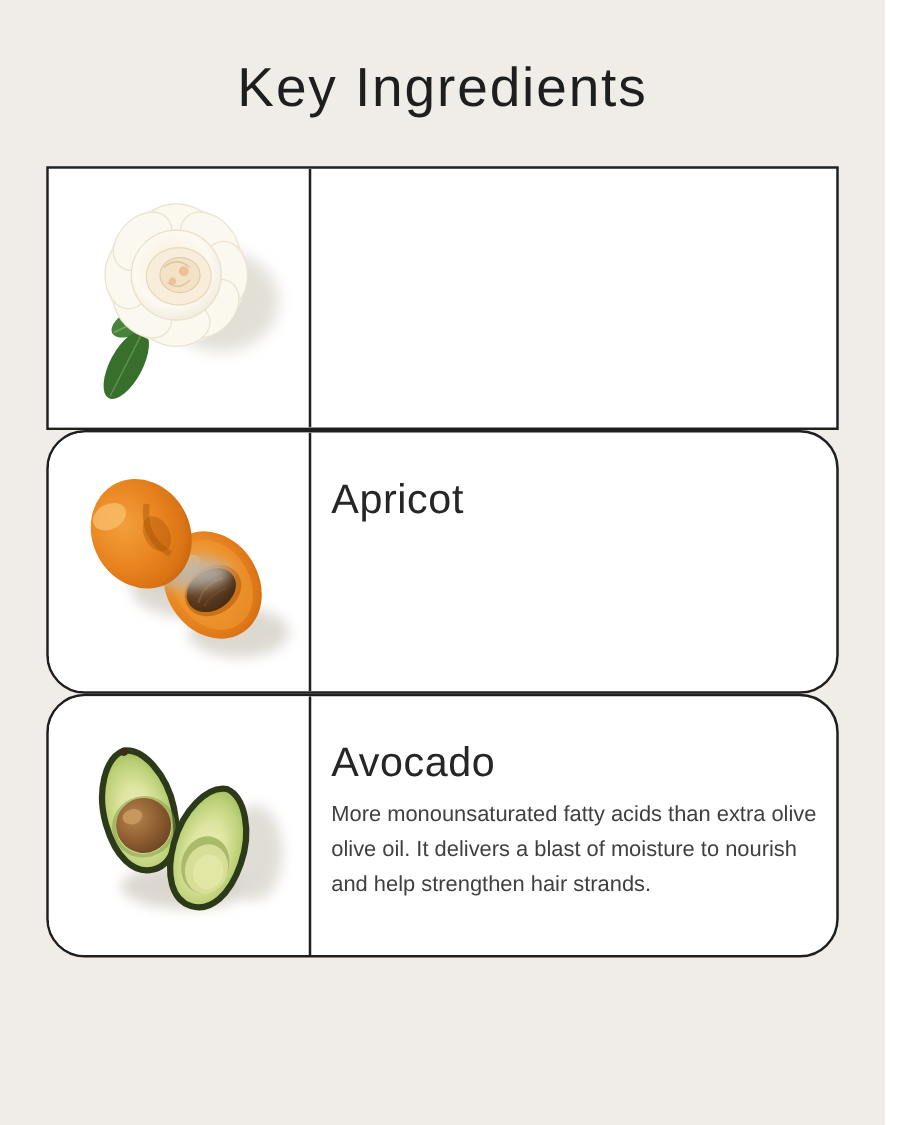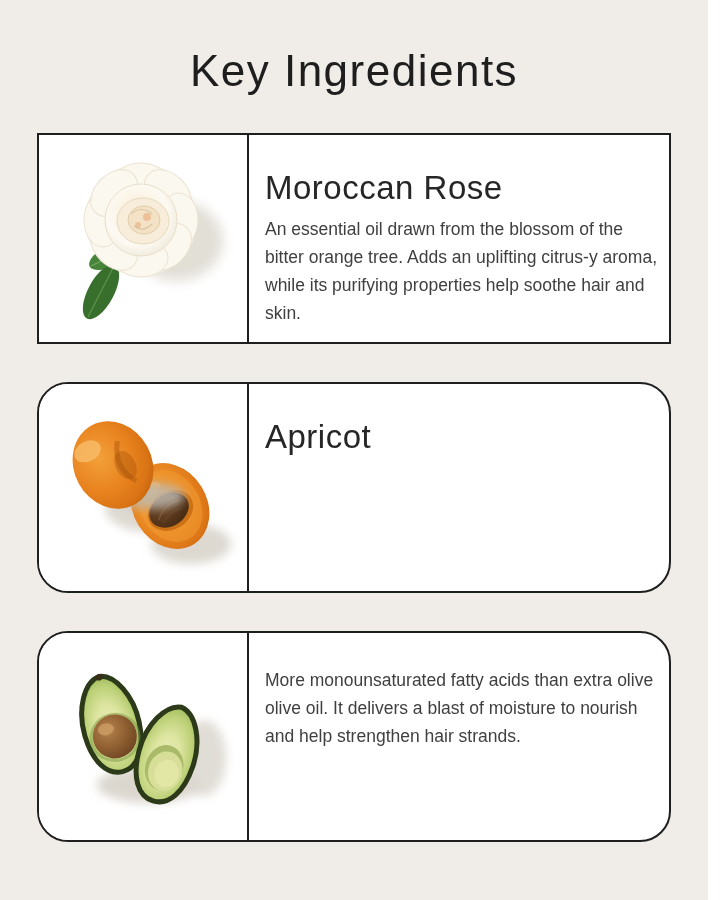--- a/index.html
+++ b/index.html
@@ -19,21 +19,21 @@
   }
   .card-list{margin-top:36px;}
   .card{
     width:630px;height:207px;
     margin:0 auto;
     background:var(--card_bg,#FFFFFF);
     border:2px solid var(--border,#1F1F1F);
     display:flex;
     overflow:hidden;
   }
-  .card + .card{margin-top:38px;border-radius:31px;}
+  .card + .card{border-radius:31px;}
   .card-image{
     flex:none;width:208px;height:207px;
     border-right:2px solid var(--border,#1F1F1F);
     background:var(--card_bg,#FFFFFF);
   }
   .card-image svg{display:block;width:208px;height:207px;}
   .card-body{
     flex:1;min-width:0;
     padding:33px 8px 0 16px;
   }
@@ -91,24 +91,20 @@
             <ellipse transform="rotate(315)" cx="0" cy="-38" rx="27" ry="19" fill="#fbf8f0" stroke="#ebe2d0" stroke-width="1"></ellipse>
             <circle r="36" fill="url(#roseGrad)" stroke="#eadfca" stroke-width="1"></circle>
             <ellipse cx="2" cy="1" rx="26" ry="23" fill="#f7edda" stroke="#e7d9bd" stroke-width="1"></ellipse>
             <ellipse cx="3" cy="0" rx="16" ry="14" fill="#f4e2c6" stroke="#e0cca9" stroke-width="1"></ellipse>
             <path d="M-10,-6 Q0,-15 11,-6" stroke="#d9c6a2" stroke-width="1.2" fill="none"></path>
             <path d="M-7,6 Q2,13 11,4" stroke="#d9c6a2" stroke-width="1.2" fill="none"></path>
             <circle cx="6" cy="-3" r="4" fill="#ecb88c" opacity="0.8"></circle>
             <circle cx="-3" cy="5" r="3" fill="#e8ad7e" opacity="0.6"></circle>
           </g>
         </svg>
-      </div>
-      <div class="card-body">
-        <h2 class="card-name">Moroccan Rose</h2>
-        <p class="card-desc">An essential oil drawn from the blossom of the bitter orange tree. Adds an uplifting citrus-y aroma, while its purifying properties help soothe hair and skin.</p>
       </div>
     </section>
 
     <section class="card">
       <div class="card-image" aria-label="apricot-halves-photo">
         <svg viewBox="0 0 208 207" aria-hidden="true">
           <defs>
             <radialGradient id="aprGradA" cx="38%" cy="35%" r="72%">
               <stop offset="0%" stop-color="#f3a03a"></stop>
               <stop offset="55%" stop-color="#e8831f"></stop>
@@ -185,18 +181,19 @@
           </g>
           <g transform="translate(128,122) rotate(17)">
             <path d="M0,-50 C16,-48 29,-23 28,4 C27,31 16,48 0,48 C-16,48 -27,31 -28,4 C-29,-23 -16,-48 0,-50 Z" fill="url(#fleshGrad)" stroke="#2c3a1a" stroke-width="5"></path>
             <ellipse cx="1" cy="13" rx="19" ry="23" fill="#a9ba69"></ellipse>
             <ellipse cx="3" cy="16" rx="17" ry="20" fill="#d6de97"></ellipse>
             <ellipse cx="5" cy="18" rx="12" ry="14" fill="#e3e7a6"></ellipse>
           </g>
         </svg>
       </div>
       <div class="card-body">
+        <h2 class="card-name">Avocado</h2>
         <p class="card-desc">More monounsaturated fatty acids than extra olive olive oil. It delivers a blast of moisture to nourish and help strengthen hair strands.</p>
       </div>
     </section>
 
   </div>
 </div>
 
 </body></html>

